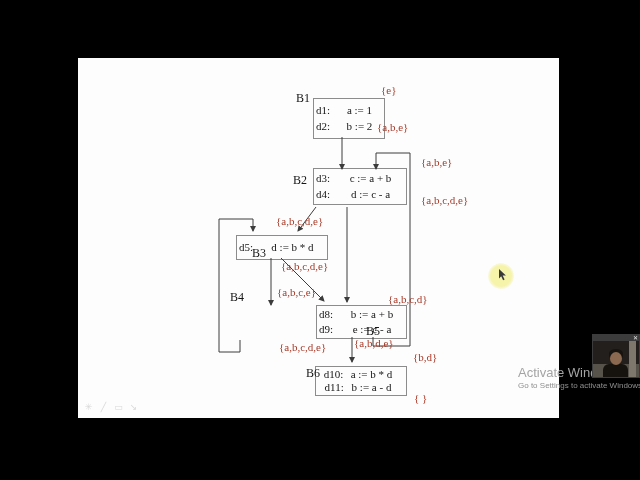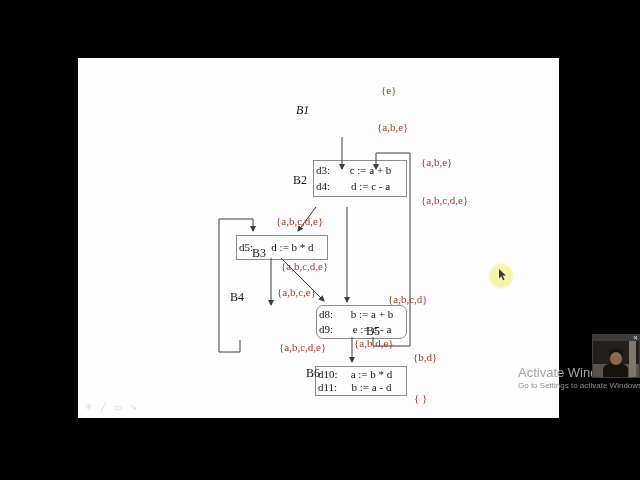--- a/index.html
+++ b/index.html
@@ -37,63 +37,73 @@
   .cam-face{position:absolute;left:17px;top:11px;width:12px;height:13px;border-radius:50%;background:#8a6950;}
   .cam-body{position:absolute;left:10px;top:23px;width:25px;height:14px;border-radius:6px 6px 0 0;background:#16120e;}
 </style>
 </head>
 <body>
 
 <div class="stage">
 
   <div class="screen"></div>
 
+  <div class="block" style="left:313px;top:98px;width:70px;height:39px;">
+    <div class="row">
+      <span class="dlab">d1:</span>
+      <span class="expr">a := 1</span>
+    </div>
+    <div class="row">
+      <span class="dlab">d2:</span>
+      <span class="expr">b := 2</span>
+    </div>
+  </div>
 
-  <div class="block" style="left:313px;top:160px;width:92px;height:35px;">
+  <div class="block" style="left:313px;top:168px;width:92px;height:35px;">
     <div class="row">
       <span class="dlab">d3:</span>
       <span class="expr">c := a + b</span>
     </div>
     <div class="row">
       <span class="dlab">d4:</span>
       <span class="expr">d := c - a</span>
     </div>
   </div>
 
   <div class="block" style="left:236px;top:235px;width:90px;height:23px;">
     <div class="row">
       <span class="dlab">d5:</span>
       <span class="expr">d := b * d</span>
     </div>
   </div>
 
 
-  <div class="block" style="left:316px;top:305px;width:89px;height:32px;border-radius:7px;">
+  <div class="block" style="left:316px;top:305px;width:89px;height:32px;">
     <div class="row">
       <span class="dlab">d8:</span>
       <span class="expr">b := a + b</span>
     </div>
     <div class="row">
       <span class="dlab">d9:</span>
       <span class="expr">e := c - a</span>
     </div>
   </div>
 
-  <div class="block" style="left:315px;top:366px;width:90px;height:28px;">
+  <div class="block" style="left:315px;top:366px;width:90px;height:28px;align-items:center;">
     <div class="row">
       <span class="dlab">d10:</span>
       <span class="expr">a := b * d</span>
     </div>
     <div class="row">
       <span class="dlab">d11:</span>
       <span class="expr">b := a - d</span>
     </div>
   </div>
 
-  <span class="blabel" style="left:296px;top:104px;font-style:italic;">B1</span>
+  <span class="blabel" style="left:296px;top:92px;">B1</span>
   <span class="blabel" style="left:293px;top:174px;">B2</span>
   <span class="blabel" style="left:229px;top:247px;margin-left:23px;">B3</span>
   <span class="blabel" style="left:230px;top:291px;text-align:center;">B4</span>
   <span class="blabel" style="left:366px;top:289px;margin-top:36px;">B5</span>
   <span class="blabel" style="left:298px;top:367px;margin-left:8px;">B6</span>
 
   <span class="set" style="left:381px;top:85px;">{e}</span>
   <span class="set" style="left:377px;top:122px;">{a,b,e}</span>
   <span class="set" style="left:421px;top:157px;">{a,b,e}</span>
   <span class="set" style="left:421px;top:195px;">{a,b,c,d,e}</span>

